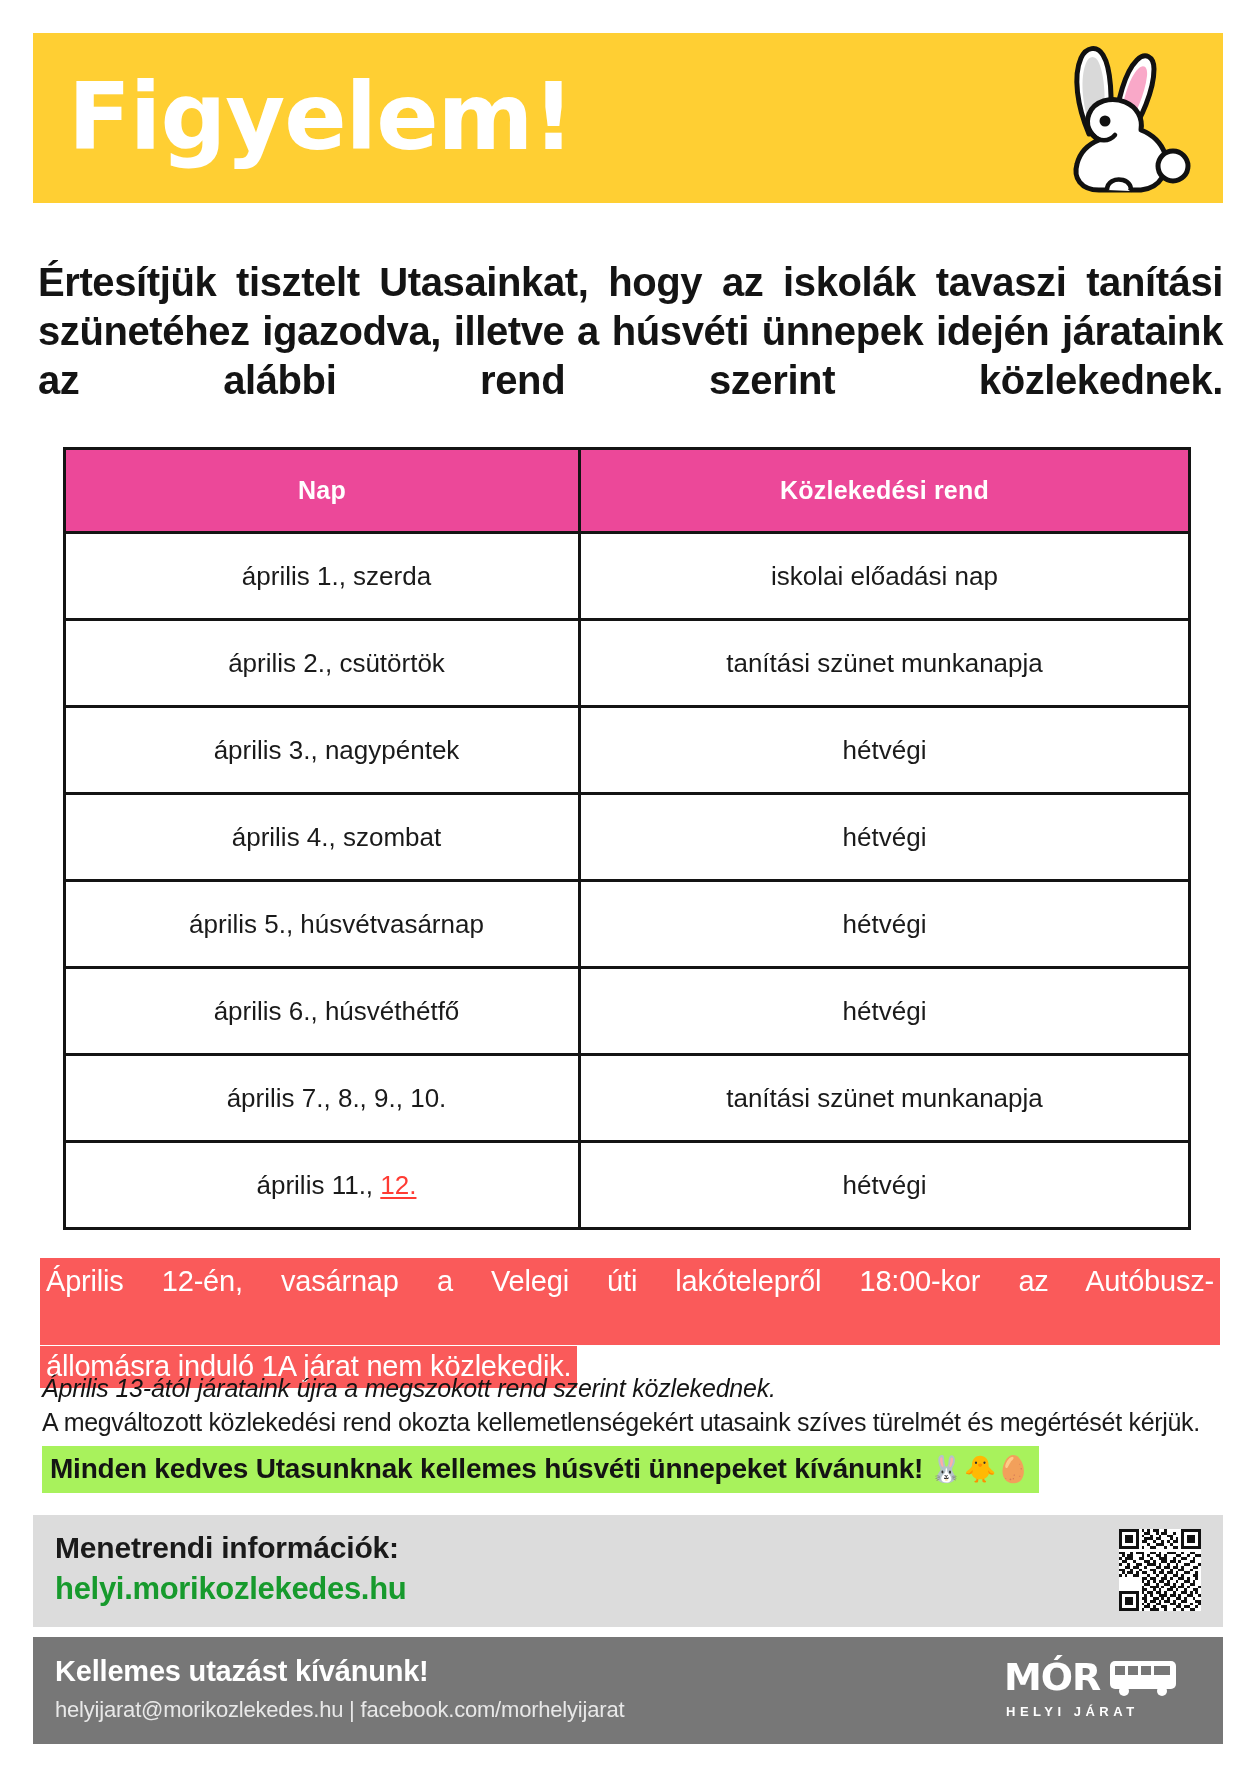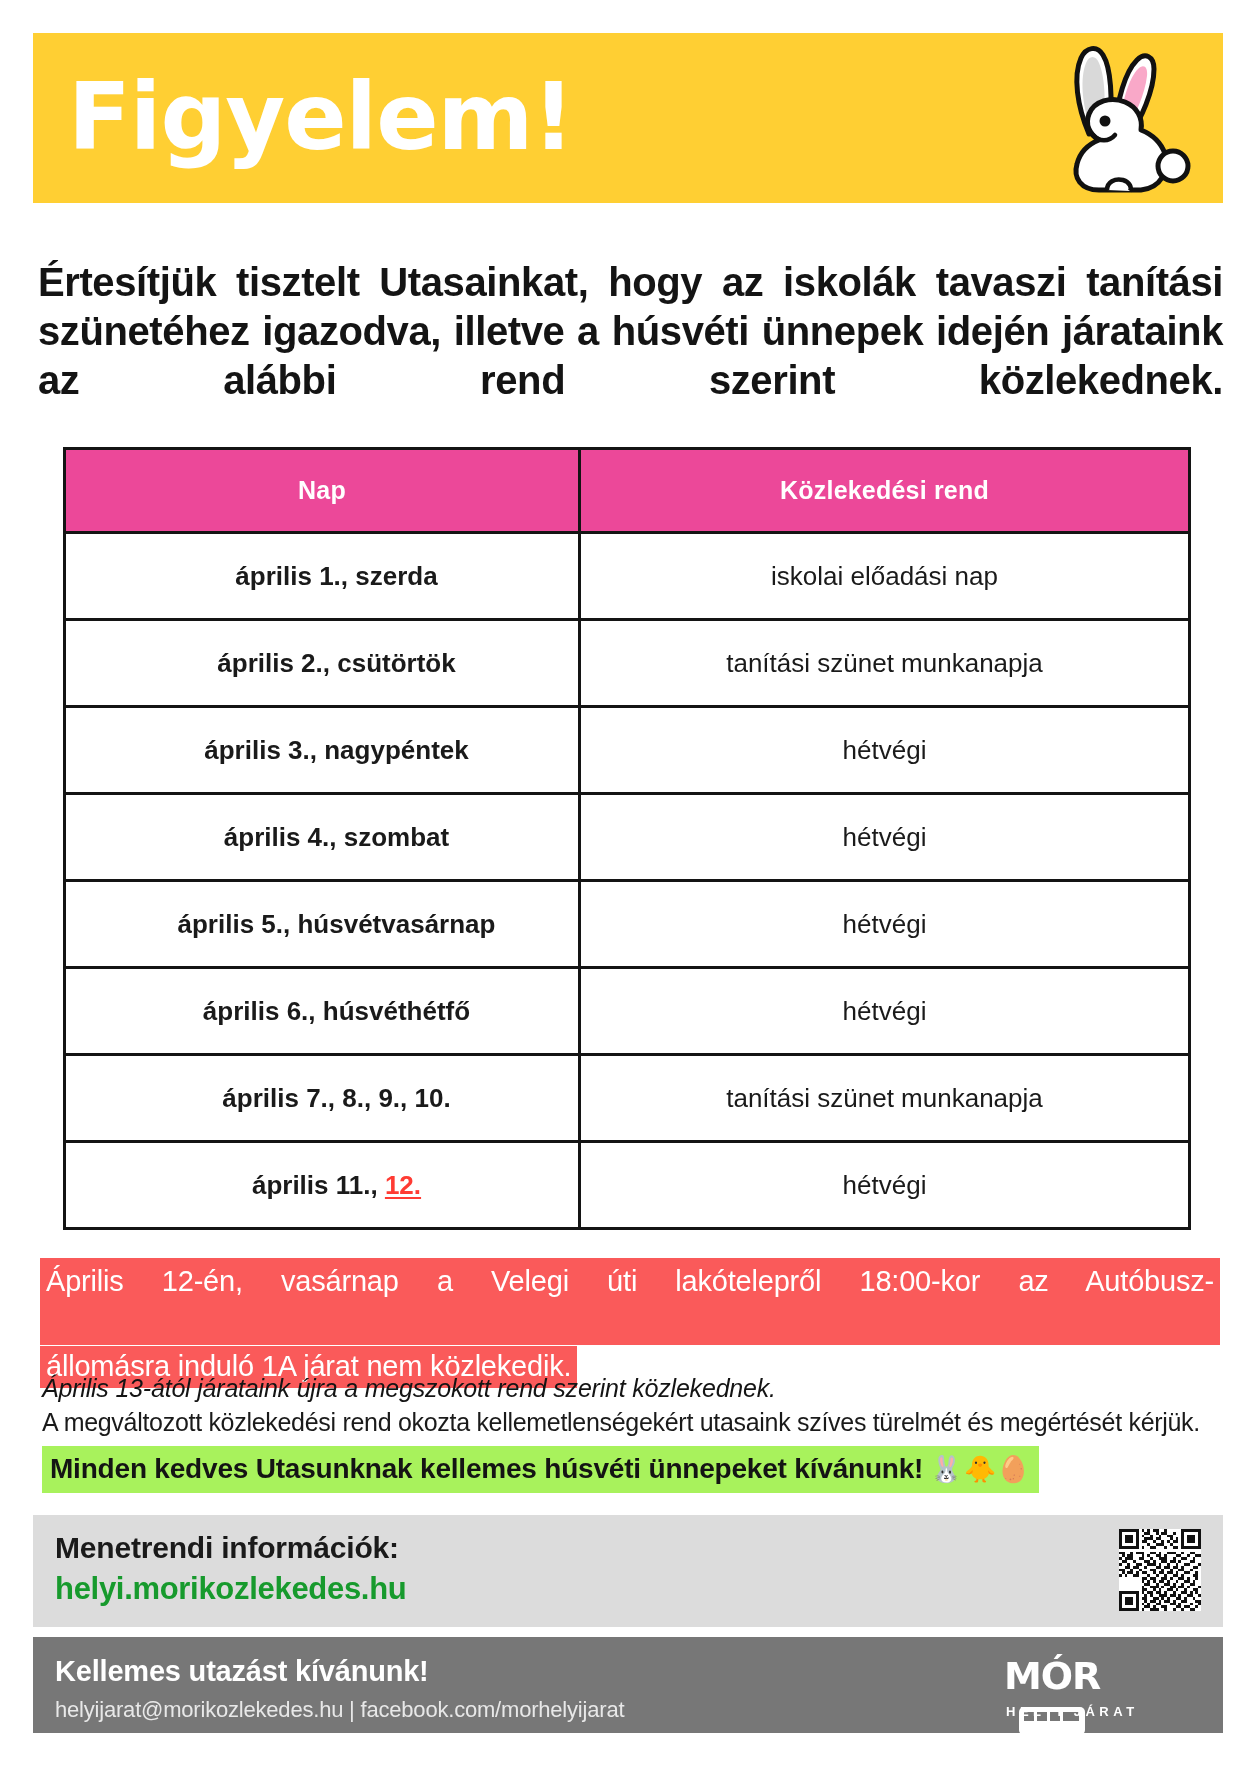--- a/index.html
+++ b/index.html
@@ -84,21 +84,21 @@
     font-weight: bold;
     height: 84px;
     letter-spacing: 0.2px;
   }
   .sched-table td {
     height: 87px;
     font-size: 26px;
     color: #1a1a1a;
   }
   .col-day { width: 515px; }
-  .cell-day { font-weight: bold; padding-left: 29px; }
+  .cell-day { font-weight: normal; padding-left: 29px; }
   .cell-mode { font-weight: normal; }
   .red { color: #FF3B33; border-radius: 30px; }
   .red-underline { color: #FF3B33; text-decoration: underline; text-underline-offset: 3px; }
 
   
   .alert {
     position: absolute;
     left: 40px;
     top: 1258px;
     width: 1180px;
@@ -196,21 +196,21 @@
     height: 82px;
     background: #ffffff;
   }
 
   
   .footer {
     position: absolute;
     left: 33px;
     top: 1637px;
     width: 1190px;
-    height: 96px;
+    height: 107px;
     background: #777777;
   }
   .footer-title {
     position: absolute;
     left: 22px;
     top: 18px;
     font-size: 29px;
     font-weight: bold;
     color: #ffffff;
     letter-spacing: -0.2px;
@@ -231,21 +231,20 @@
     width: 195px;
     height: 70px;
   }
   .logo-main {
     position: absolute;
     left: 0;
     top: 0;
     display: flex;
     align-items: center;
     gap: 8px;
-    flex-direction: column;
   }
   .logo-mor {
     font-family: "DejaVu Sans", sans-serif;
     font-size: 38px;
     font-weight: bold;
     color: #ffffff;
     letter-spacing: -1px;
     line-height: 1;
   }
   .logo-sub {

